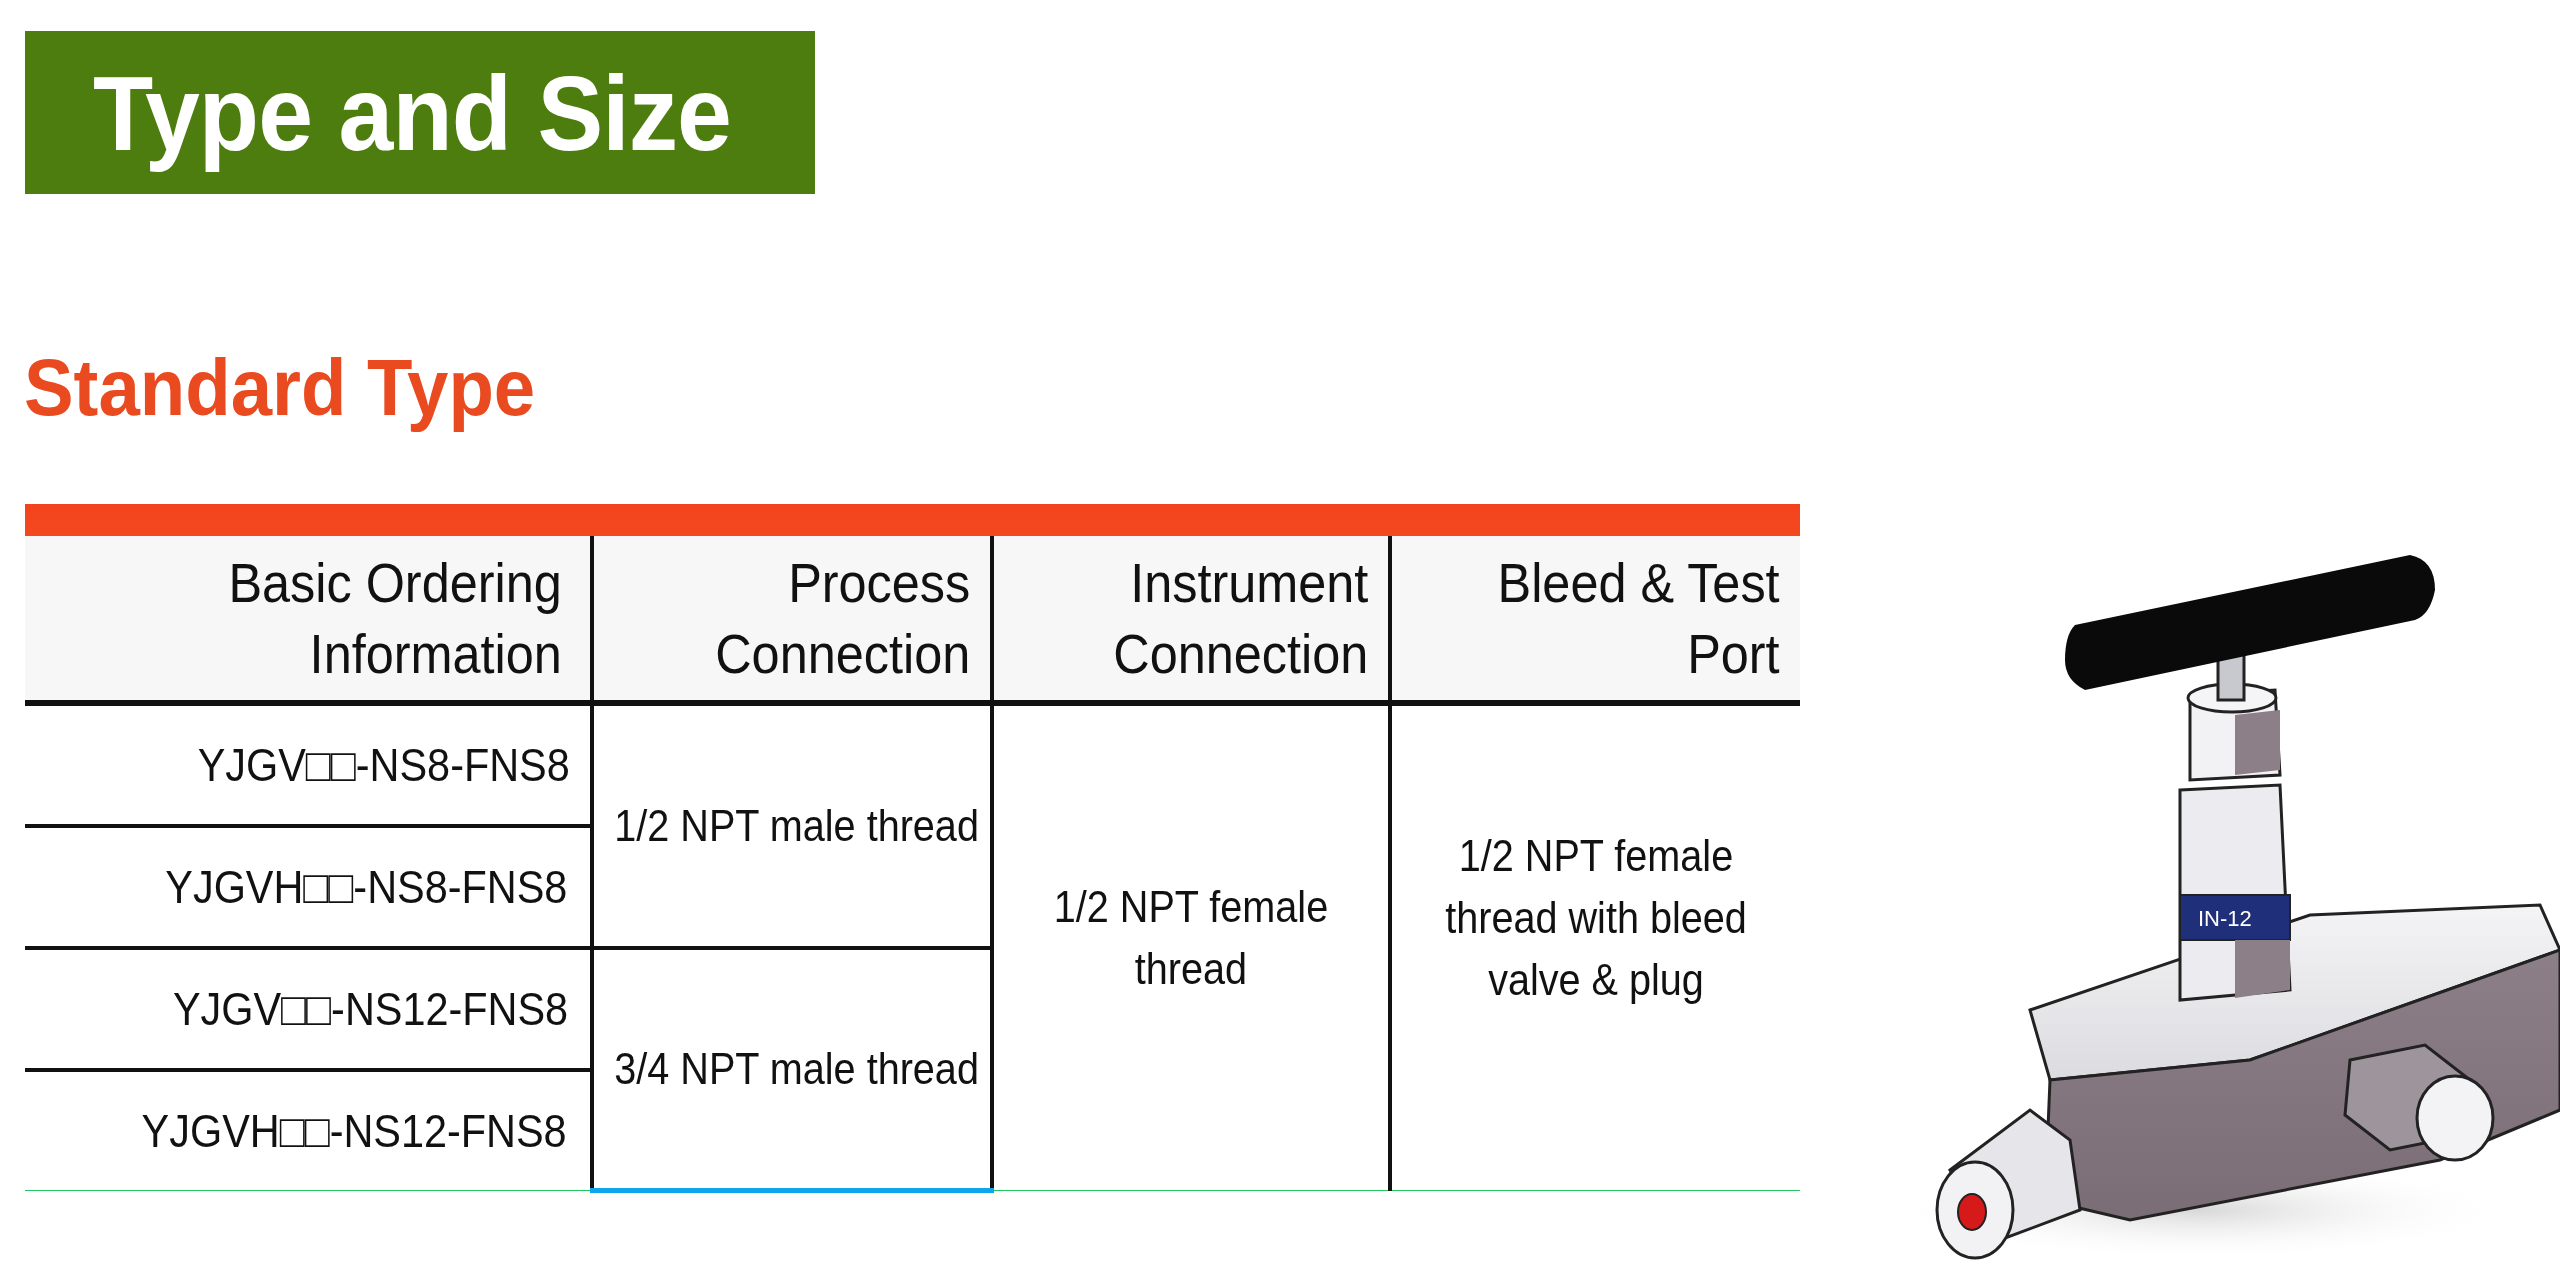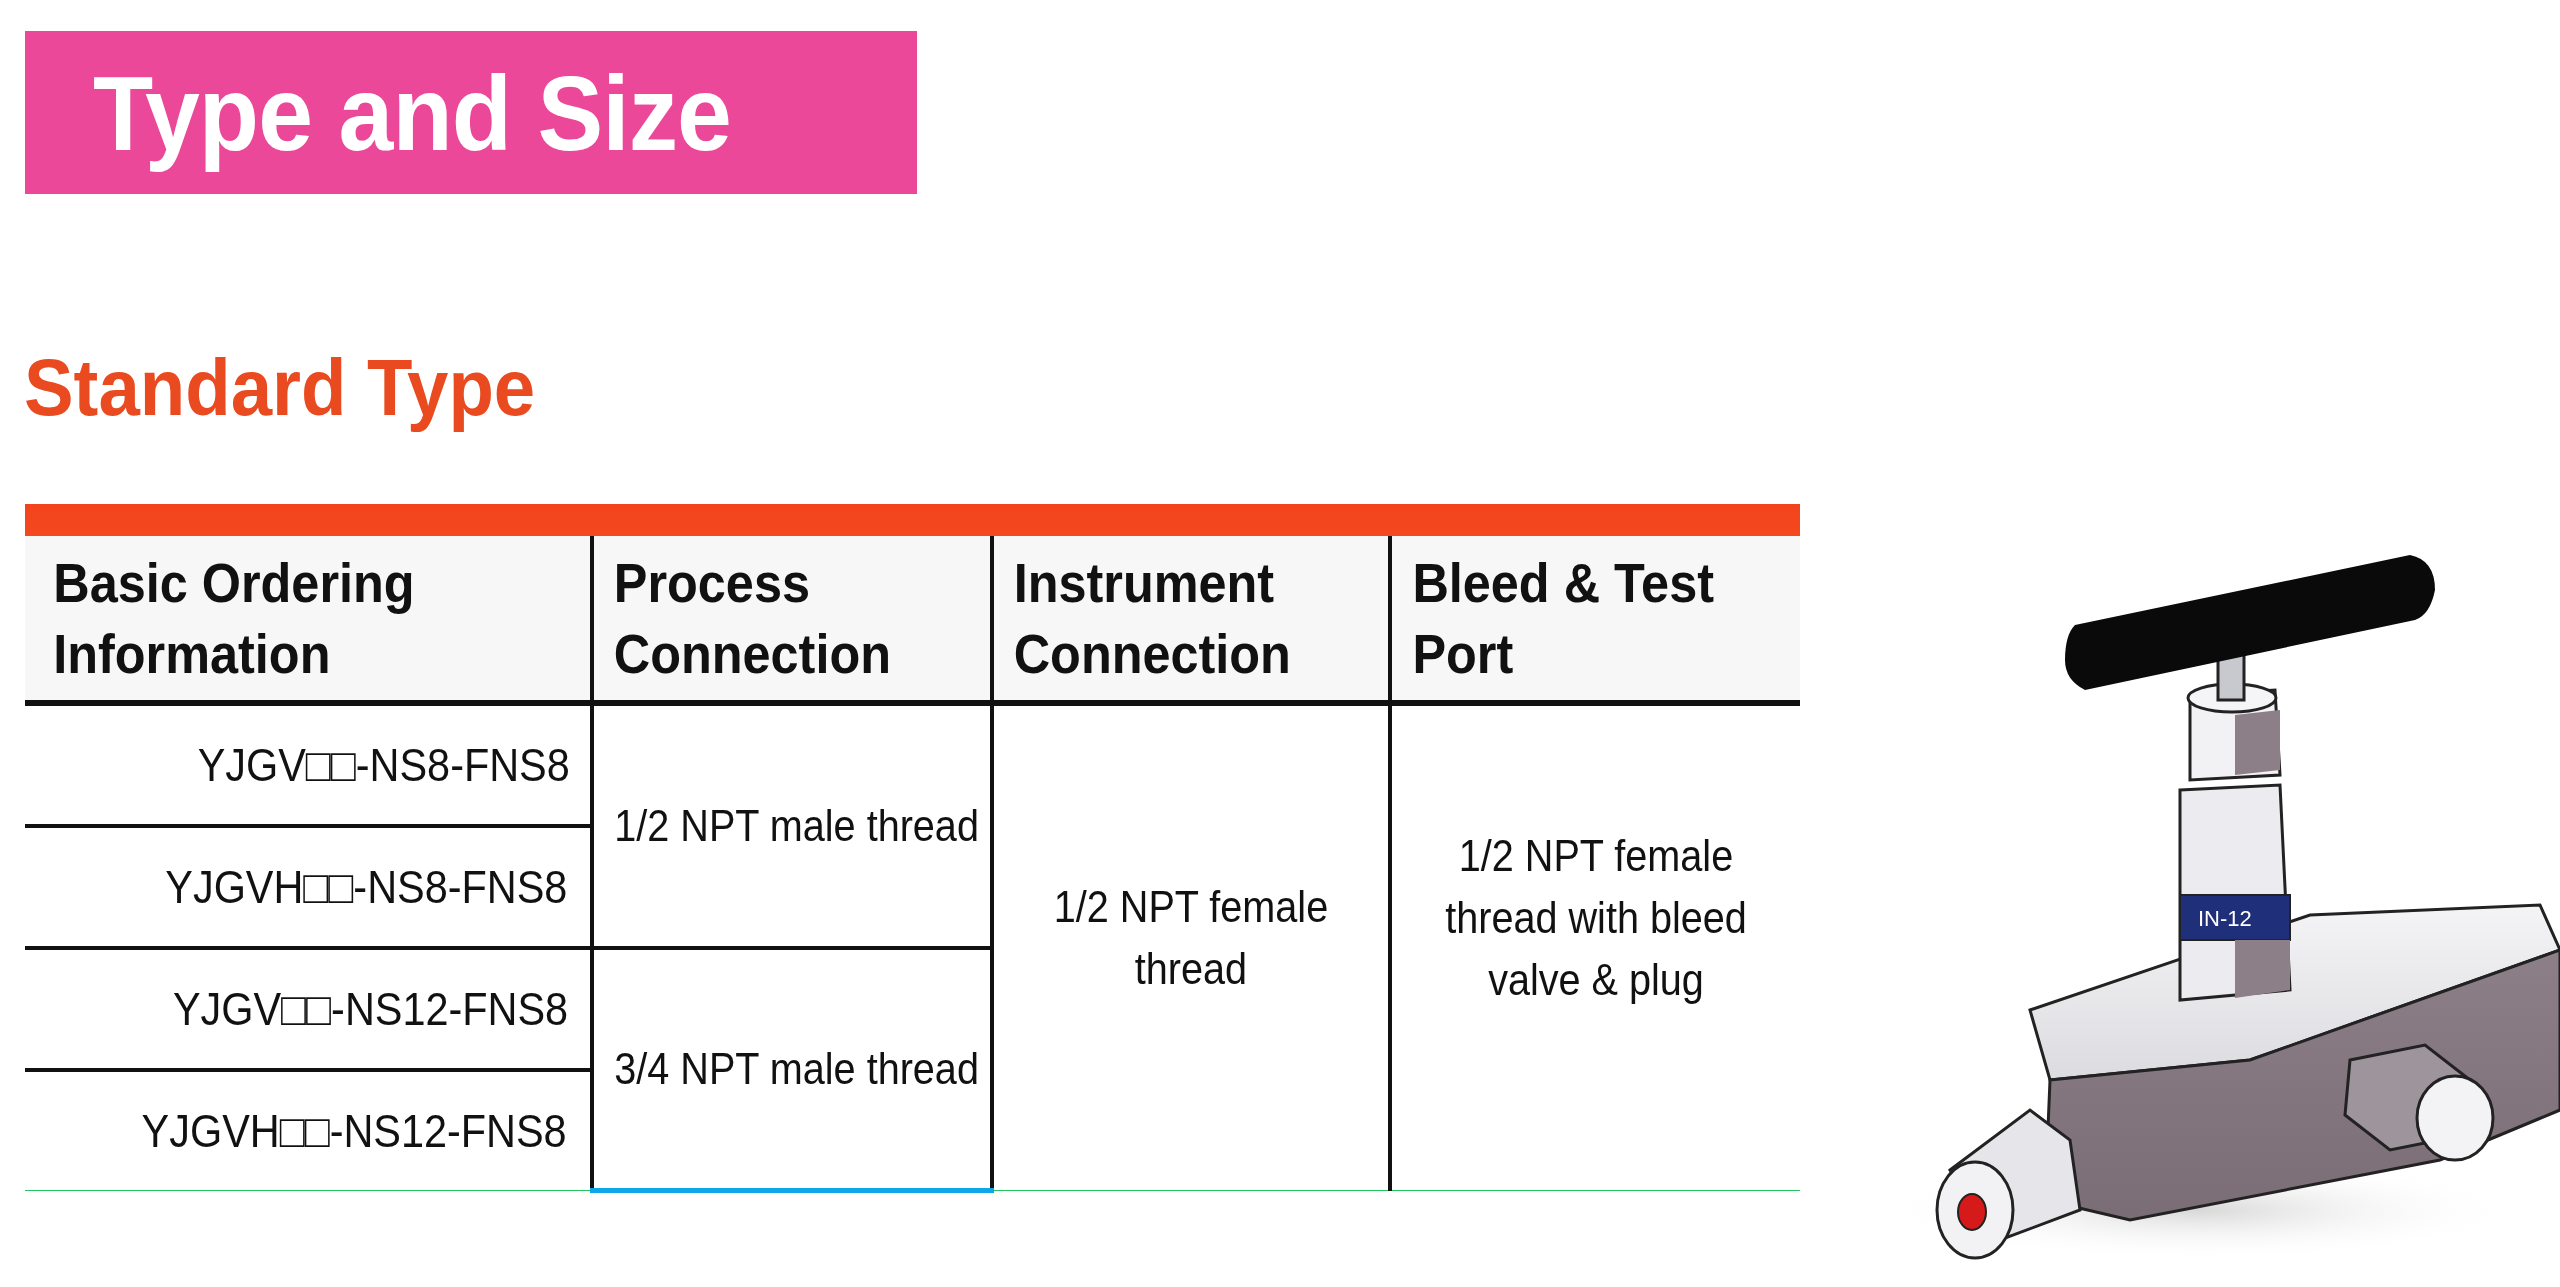--- a/index.html
+++ b/index.html
@@ -3,22 +3,22 @@
 <meta charset="utf-8">
 <style>
   html, body { margin:0; padding:0; }
   body {
     width:2560px; height:1287px; position:relative; overflow:hidden;
     background:#ffffff;
     font-family:"Liberation Sans", "DejaVu Sans", sans-serif;
     color:#111;
   }
   .title-box {
-    position:absolute; left:25px; top:31px; width:892px; height:163px;
-    background:#ec4899;
+    position:absolute; left:25px; top:31px; width:790px; height:163px;
+    background:#4d7c0f;
     display:flex; align-items:center;
   }
   .title-box span {
     color:#fff; font-weight:700; font-size:106px; letter-spacing:-1px;
     margin-left:68px; transform:scaleX(0.93); transform-origin:left center;
     white-space:nowrap; line-height:1;
   }
   .subtitle {
     position:absolute; left:24px; top:348px;
     color:#ea4a1f; font-weight:700; font-size:80px; line-height:1;
@@ -30,22 +30,22 @@
   }
   table.spec {
     position:absolute; left:25px; top:536px; width:1775px;
     border-collapse:collapse; table-layout:fixed;
   }
   table.spec col.c1 { width:567px; }
   table.spec col.c2 { width:400px; }
   table.spec col.c3 { width:398px; }
   table.spec col.c4 { width:410px; }
   table.spec th {
-    background:#f7f7f7; font-weight:700; font-size:56px; line-height:71px;
-    height:164px; padding:0; text-align:left; vertical-align:middle;
+    background:#f7f7f7; font-weight:400; font-size:56px; line-height:71px;
+    height:164px; padding:0; text-align:right; vertical-align:middle;
     border-left:4px solid #111; border-bottom:6px solid #111;
     transform-origin:center;
   }
   table.spec th:first-child, table.spec td:first-child { border-left:none; }
   table.spec td {
     font-size:44px; line-height:62px; text-align:center; vertical-align:middle;
     border-left:4px solid #111; border-bottom:4px solid #111; padding:0;
     background:#fff;
   }
   table.spec td.model { height:118px; font-size:46px;text-align:right; }

